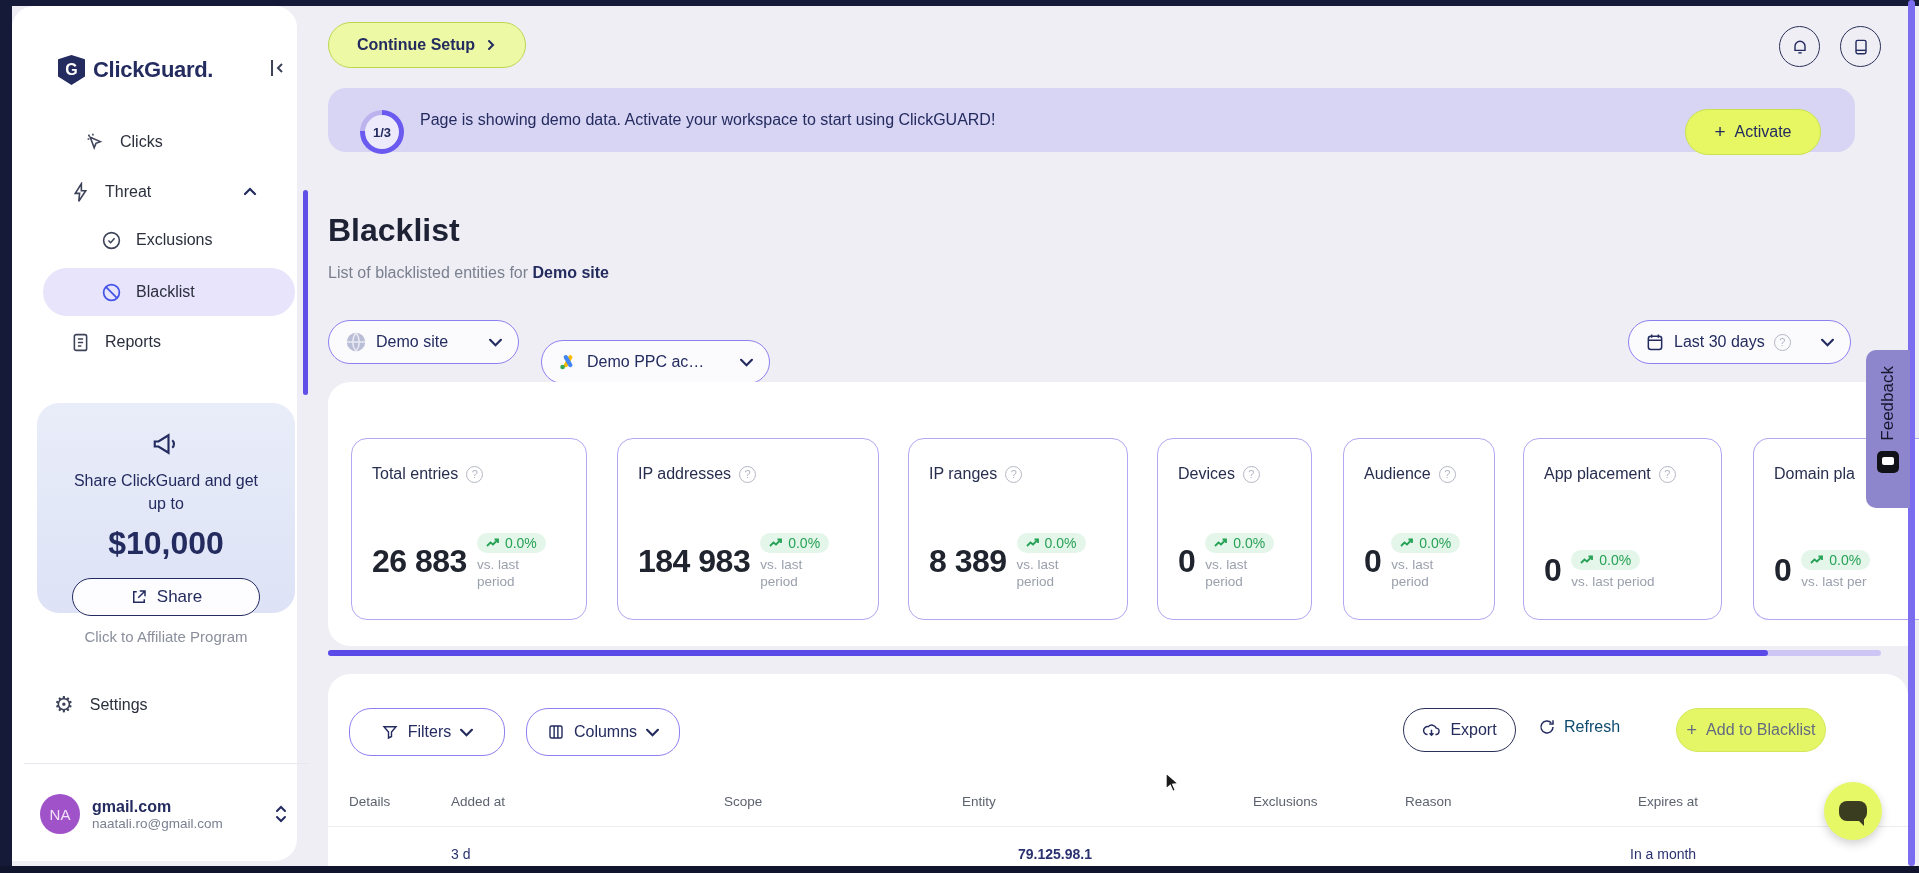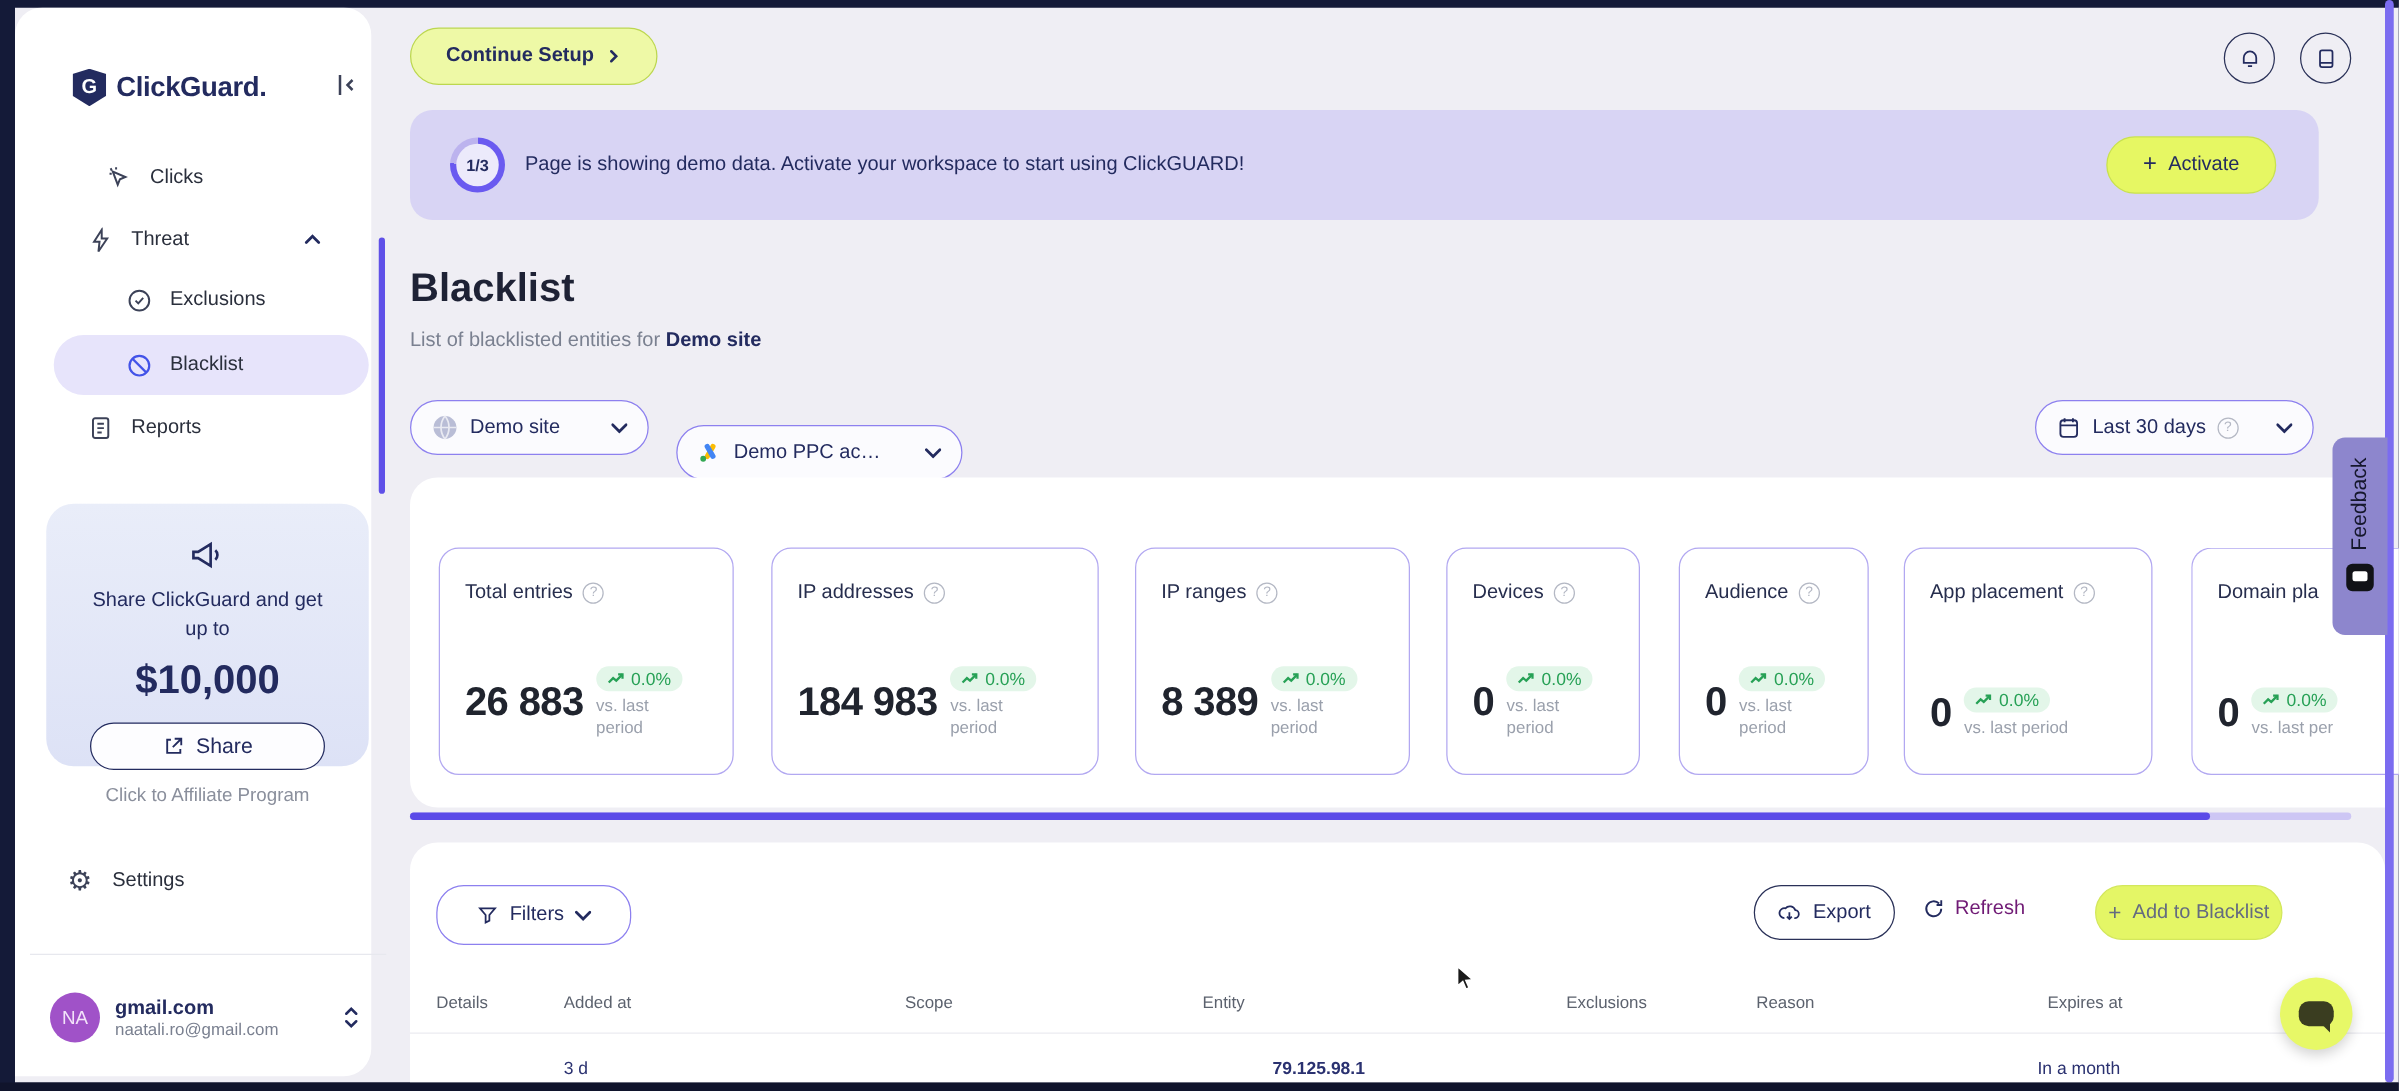--- a/index.html
+++ b/index.html
@@ -47,21 +47,21 @@
   .user-email { font-size:13.5px; color:#7a8090; }
   .user-caret { margin-left:auto; width:14px; height:20px; color:#232b5f; }
 
   
   .continue-btn { position:absolute; left:328px; top:22px; width:198px; height:46px; background:#eef9a6; border:1.5px solid #bcd74f; border-radius:23px; display:flex; align-items:center; justify-content:center; gap:10px; font-size:16px; font-weight:bold; color:#232b5f; cursor:pointer; z-index:5; }
   .circle-btn { position:absolute; top:26px; width:41px; height:41px; border:1.3px solid #2a3158; border-radius:50%; display:flex; align-items:center; justify-content:center; color:#232b5f; cursor:pointer; }
   .bell-btn { left:1779px; }
   .book-btn { left:1840px; }
 
   
-  .banner { position:absolute; left:328px; top:88px; width:1527px; height:88px; background:#d8d4f4; border-radius:18px; display:flex; align-items:center; }
+  .banner { position:absolute; left:328px; top:88px; width:1527px; height:64px; background:#d8d4f4; border-radius:18px; display:flex; align-items:center; }
   .progress-ring { position:absolute; left:32px; top:22px; width:44px; height:44px; border-radius:50%; background:conic-gradient(#6a5af0 0 76%, #bcb3ee 76% 100%); display:flex; align-items:center; justify-content:center; }
   .progress-inner { width:34px; height:34px; background:#eceafb; border-radius:50%; display:flex; align-items:center; justify-content:center; font-size:13px; font-weight:bold; color:#232b5f; }
   .banner-msg { margin-left:92px; font-size:16px; color:#232b5f; }
   .activate-btn { position:absolute; right:34px; top:21px; width:136px; height:46px; background:#e6f763; border:1.5px solid #c9e24d; border-radius:23px; display:flex; align-items:center; justify-content:center; gap:9px; font-size:16px; color:#232b5f; cursor:pointer; }
 
   
   .page-title { position:absolute; left:328px; top:212px; font-size:32px; font-weight:bold; color:#1e2235; }
   .page-sub { position:absolute; left:328px; top:264px; font-size:16px; color:#7a8090; }
   .page-sub b { color:#232b5f; }
 
@@ -84,21 +84,21 @@
 
   .h-scroll { position:absolute; left:328px; top:650px; width:1553px; height:6px; background:#cdc6f4; border-radius:3px; }
   .h-scroll-thumb { position:absolute; left:0; top:0; width:1440px; height:6px; background:#5b4ae8; border-radius:3px; }
 
   
   .table-panel { position:absolute; left:328px; top:674px; width:1580px; height:192px; background:#ffffff; border-radius:22px 22px 0 0; overflow:hidden; }
   .tool-pill { position:absolute; top:34px; height:48px; border:1.3px solid #8d80ef; border-radius:22px; background:#fff; display:flex; align-items:center; justify-content:center; gap:9px; font-size:16px; color:#232b5f; cursor:pointer; }
   .filters-pill { left:21px; width:156px; }
   .columns-pill { left:198px; width:154px; }
   .export-pill { position:absolute; left:1075px; top:34px; width:113px; height:44px; border:1.4px solid #2a3158; border-radius:22px; background:#fff; display:flex; align-items:center; justify-content:center; gap:9px; font-size:16px; color:#232b5f; cursor:pointer; }
-  .refresh-btn { position:absolute; left:1210px; top:44px; display:flex; align-items:center; gap:8px; font-size:16px; color:#701a75; cursor:pointer; }
+  .refresh-btn { position:absolute; left:1210px; top:44px; display:flex; align-items:center; gap:8px; font-size:16px; color:#0c4a6e; cursor:pointer; }
   .add-btn { position:absolute; left:1348px; top:34px; width:150px; height:44px; background:#e4f666; border:1.5px solid #d3e75c; border-radius:22px; display:flex; align-items:center; justify-content:center; gap:9px; font-size:16px; color:#646b80; cursor:pointer; }
 
   .th { position:absolute; top:120px; font-size:13.5px; color:#5c626e; }
   .table-divider { position:absolute; left:0; top:152px; width:1580px; height:1px; background:#ececf1; }
   .td-partial { position:absolute; top:172px; font-size:14px; color:#2a3170; }
 
   
   .feedback-tab { position:absolute; left:1866px; top:350px; width:44px; height:158px; background:#8d86cd; border-radius:10px 0 0 10px; z-index:56; display:flex; flex-direction:column; align-items:center; justify-content:flex-start; padding-top:16px; gap:10px; cursor:pointer; }
   .feedback-text { writing-mode:vertical-rl; transform:rotate(180deg); font-size:17px; color:#15172c; }
   .feedback-ico { width:22px; height:22px; background:#111217; border-radius:5px; position:relative; }
@@ -460,20 +460,30 @@
   <div class="tool-pill filters-pill">
     <svg viewBox="0 0 24 24" width="18" height="18" fill="none" stroke="#232b5f" stroke-width="1.9">
         <path d="M4 5h16l-6 7v6l-4 2v-8L4 5z"></path>
       </svg>
     <span>Filters</span>
     <svg viewBox="0 0 12 8" width="13" height="9" fill="none" stroke="#232b5f" stroke-width="2" stroke-linecap="round">
         <path d="M1 1.5l5 5 5-5"></path>
       </svg>
   </div>
 
+  <div class="tool-pill columns-pill">
+    <svg viewBox="0 0 24 24" width="18" height="18" fill="none" stroke="#232b5f" stroke-width="1.9">
+        <rect x="4" y="4" width="16" height="16" rx="2"></rect>
+        <path d="M9.5 4v16M14.5 4v16"></path>
+      </svg>
+    <span>Columns</span>
+    <svg viewBox="0 0 12 8" width="13" height="9" fill="none" stroke="#232b5f" stroke-width="2" stroke-linecap="round">
+        <path d="M1 1.5l5 5 5-5"></path>
+      </svg>
+  </div>
 
   <div class="export-pill">
     <svg viewBox="0 0 24 24" width="19" height="19" fill="none" stroke="#232b5f" stroke-width="1.8">
         <path d="M7 17a5 5 0 111-9.9A6 6 0 0118 9a4 4 0 01-1 8"></path>
         <path d="M12 11v7M9.5 15.5l2.5 2.5 2.5-2.5"></path>
       </svg>
     <span>Export</span>
   </div>
 
   <div class="refresh-btn">

